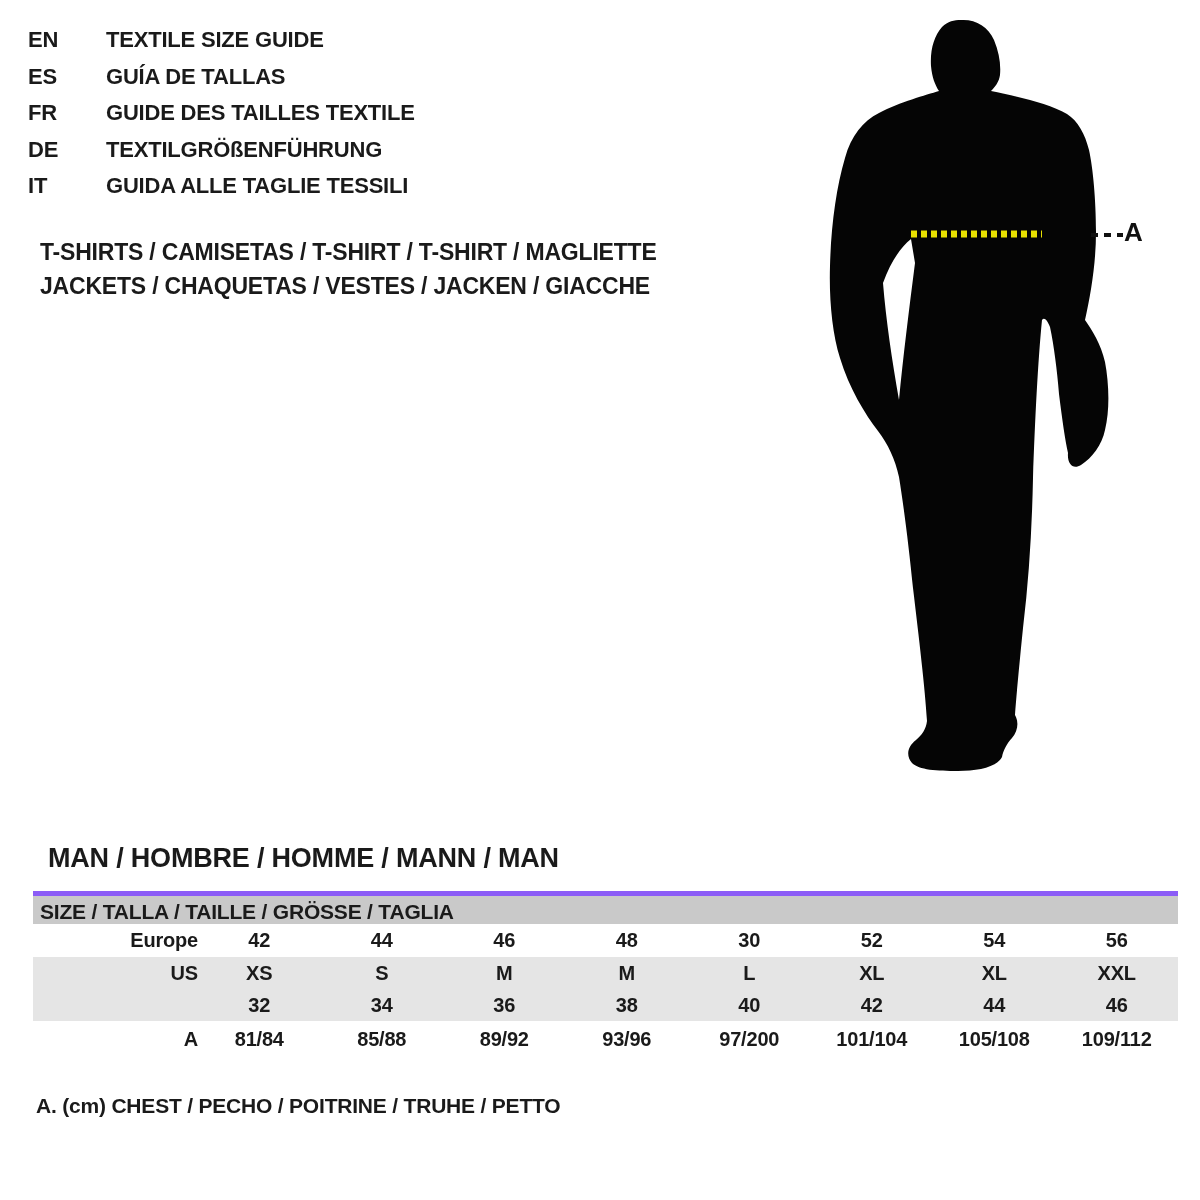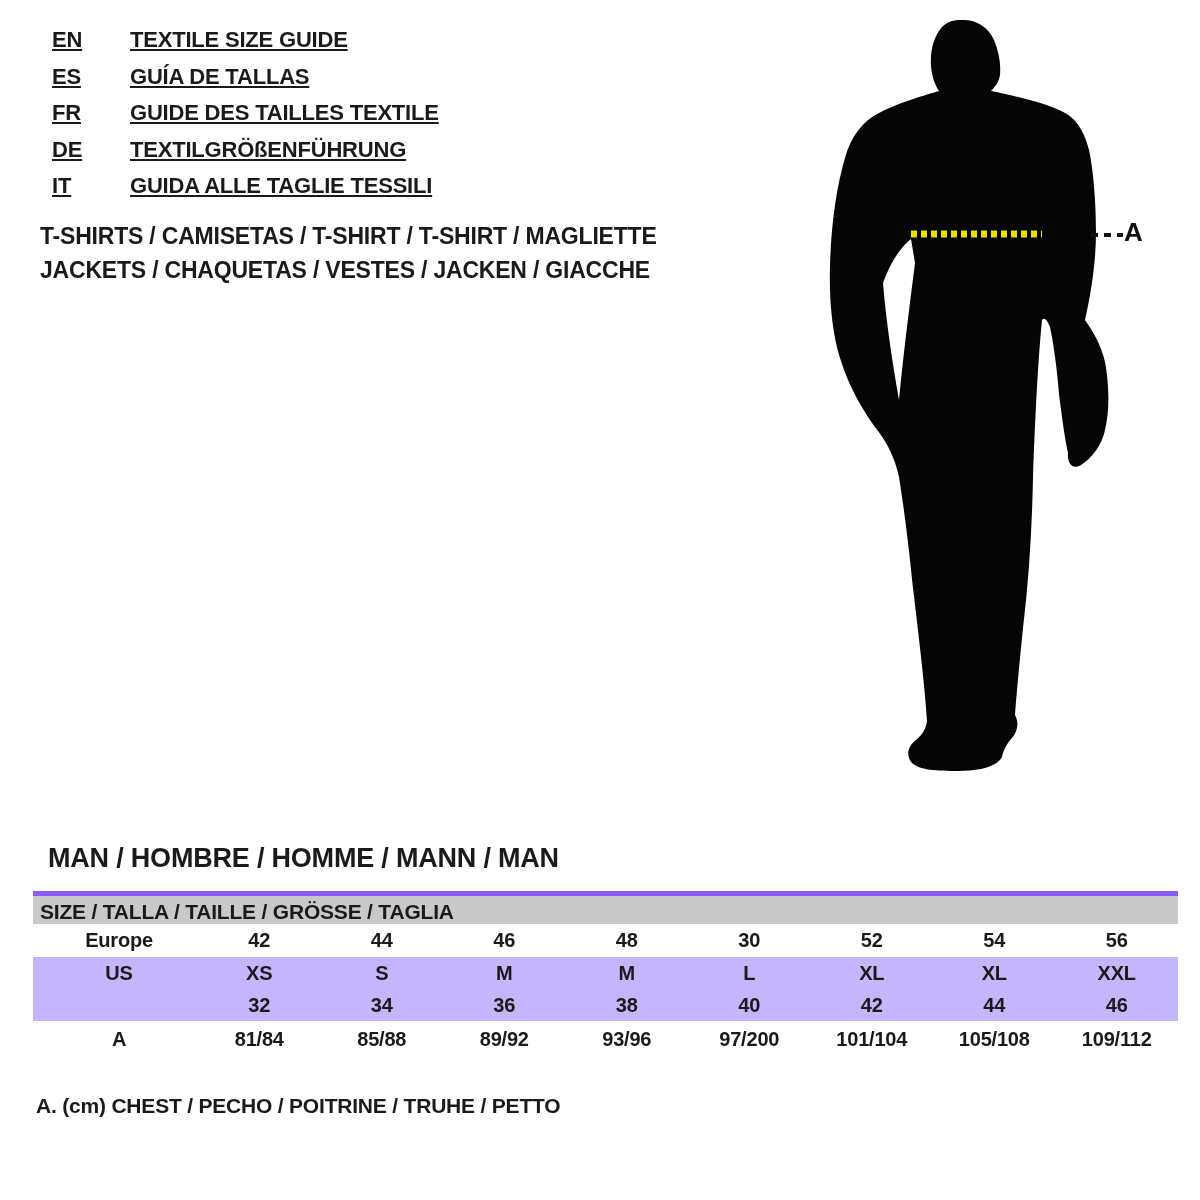--- a/index.html
+++ b/index.html
@@ -4,45 +4,45 @@
 <style>
   * { margin:0; padding:0; box-sizing:border-box; }
   html,body { background:#fff; }
   .page {
     position:relative; width:1200px; height:1200px; background:#ffffff;
     font-family:"Liberation Sans", sans-serif; font-weight:bold; color:#1a1a1a;
     overflow:hidden; letter-spacing:-0.2px;
   }
 
   
-  .lang-list { position:absolute; top:22px; left:52px;text-decoration:underline; }
+  .lang-list { position:absolute; top:22px; left:28px; }
   .lang-row { display:flex; line-height:36.5px; font-size:22px; }
   .lang-code { width:78px; flex:0 0 78px; }
 
   
-  .categories { position:absolute; top:219px; left:40px; font-size:23px; line-height:34px; }
+  .categories { position:absolute; top:235px; left:40px; font-size:23px; line-height:34px; }
 
   
   .figure-wrap { position:absolute; left:820px; top:0; width:380px; height:800px; }
   .figure-wrap svg { display:block; width:380px; height:800px; }
   .measure-label { position:absolute; left:304px; top:217px; font-size:26px; color:#111; }
 
   
   .section-title { position:absolute; top:843px; left:48px; font-size:27px; }
 
   
   .size-table { position:absolute; top:891px; left:33px; width:1145px; }
   .table-header {
     background:#c9c9c9; border-top:5px solid #8b5cf6;
     height:33px; line-height:31px; padding-left:7px; font-size:21px;
   }
   .trow { display:grid; grid-template-columns:165px repeat(8,1fr); font-size:20px; align-items:center; }
-  .trow.shaded { background:#c4b5fd; }
+  .trow.shaded { background:#e5e5e5; }
   .trow .cell { text-align:center; }
-  .trow .rlabel { text-align:center; padding-left:7px; }
+  .trow .rlabel { text-align:right; padding-left:7px; }
   .row-europe { height:33px; }
   .row-us     { height:32px; }
   .row-uk     { height:32px; }
   .row-a      { height:36px; }
 
   
   .footnote { position:absolute; top:1094px; left:36px; font-size:21px; }
 </style>
 </head>
 <body>

